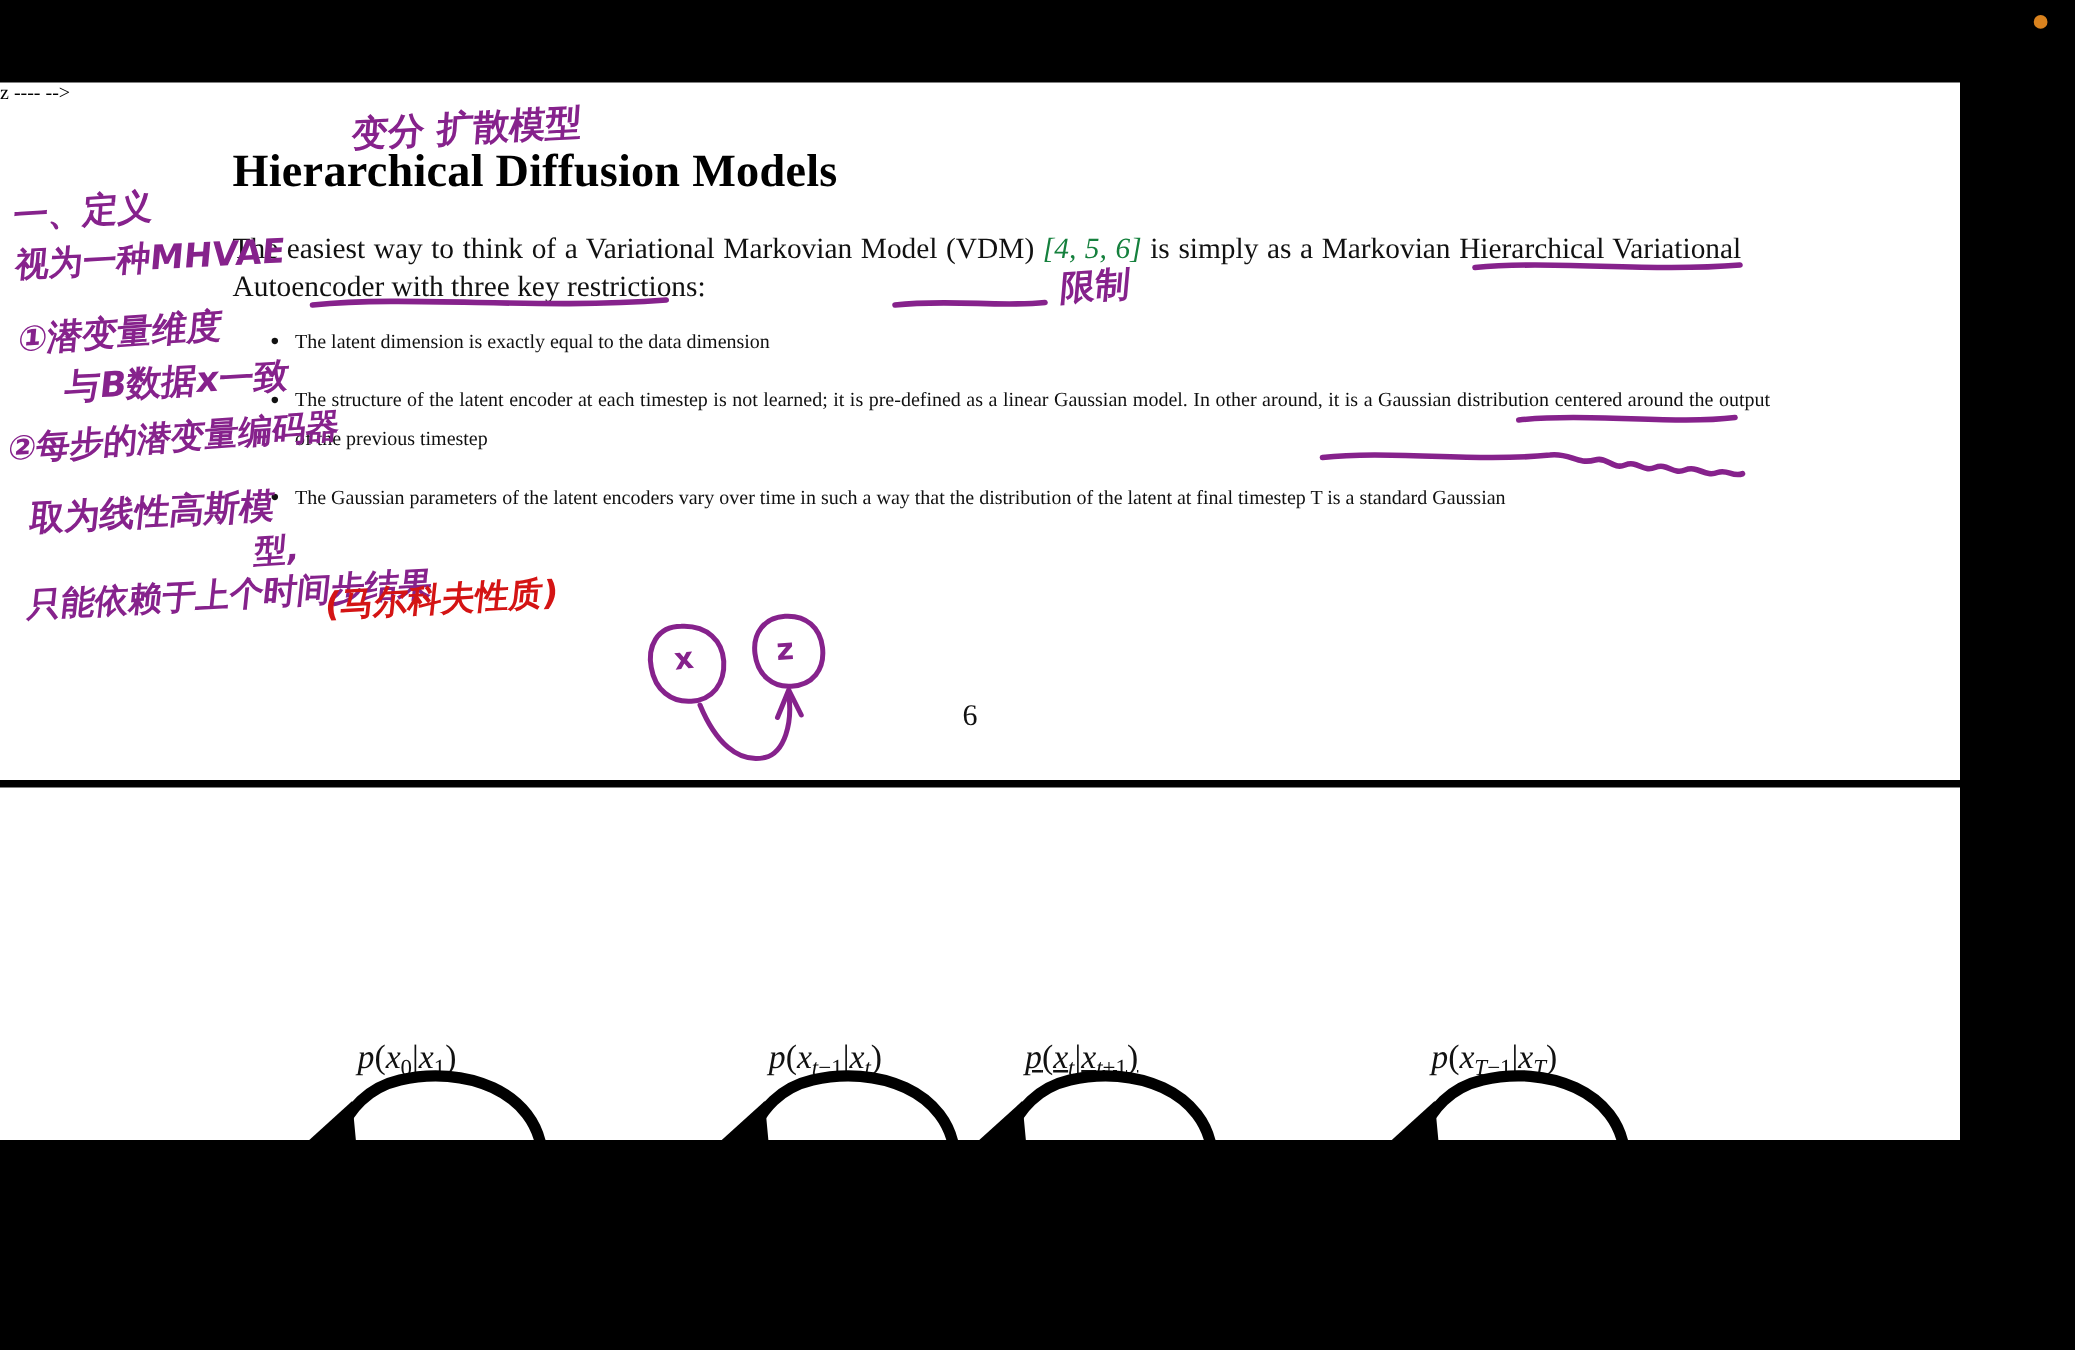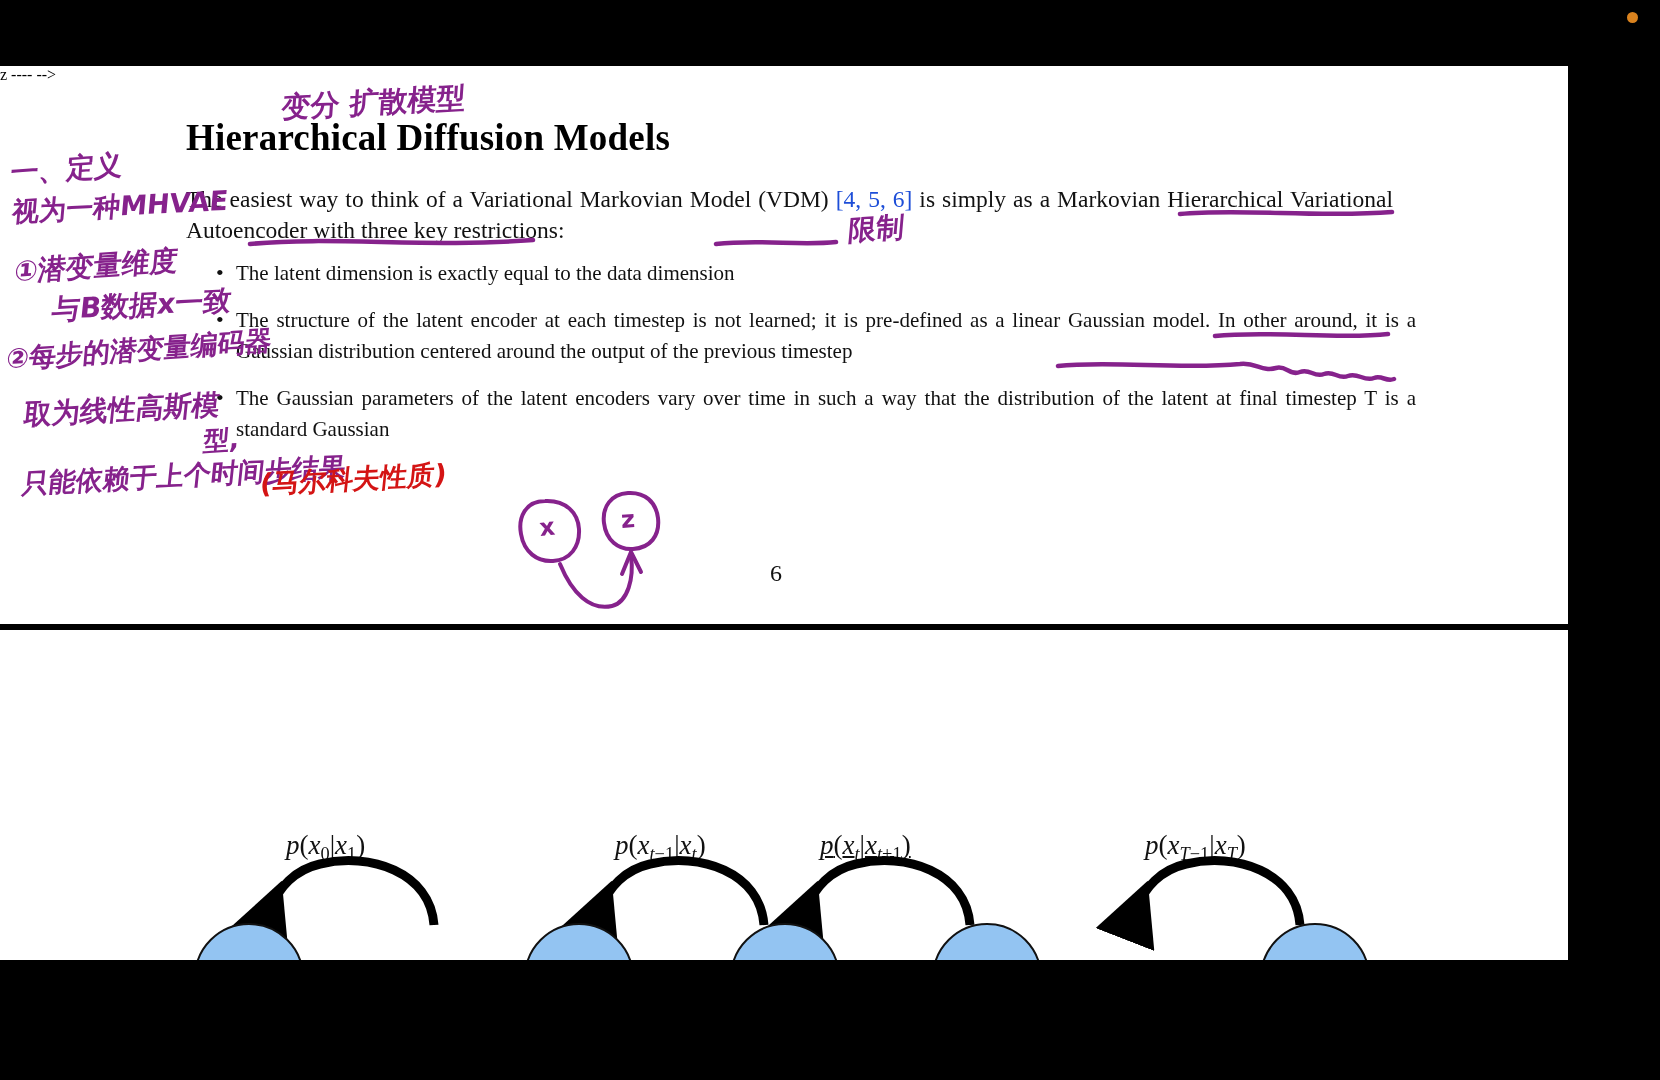--- a/index.html
+++ b/index.html
@@ -40,21 +40,21 @@
     height: 558px;
     background: #ffffff;
     overflow: hidden;
   }
   
   .doc-pane-bottom {
     position: absolute;
     left: 0;
     top: 630px;
     width: 1568px;
-    height: 330px;
+    height: 282px;
     background: #ffffff;
     overflow: hidden;
   }
 
   
   .paper-title {
     position: absolute;
     left: 186px;
     top: 50px;
     font-size: 37px;
@@ -66,34 +66,34 @@
   .body-par {
     position: absolute;
     left: 186px;
     top: 118px;
     width: 1207px;
     font-size: 23.5px;
     line-height: 31px;
     color: #111;
     text-align: justify;
   }
-  .cite { color: #1d4ed8; }
+  .cite { color: #15803d; font-style: italic; }
 
   ul.restrictions {
     position: absolute;
     left: 214px;
     top: 192px;
     width: 1180px;
     margin: 0;
     padding: 0 0 0 22px;
     list-style: none;
   }
   ul.restrictions li {
     position: relative;
-    font-size: 21px;
+    font-size: 16px;
     line-height: 31px;
     color: #111;
     margin-bottom: 16px;
     text-align: justify;
   }
   ul.restrictions li::before {
     content: "\2022";
     position: absolute;
     left: -20px;
     top: -1px;

